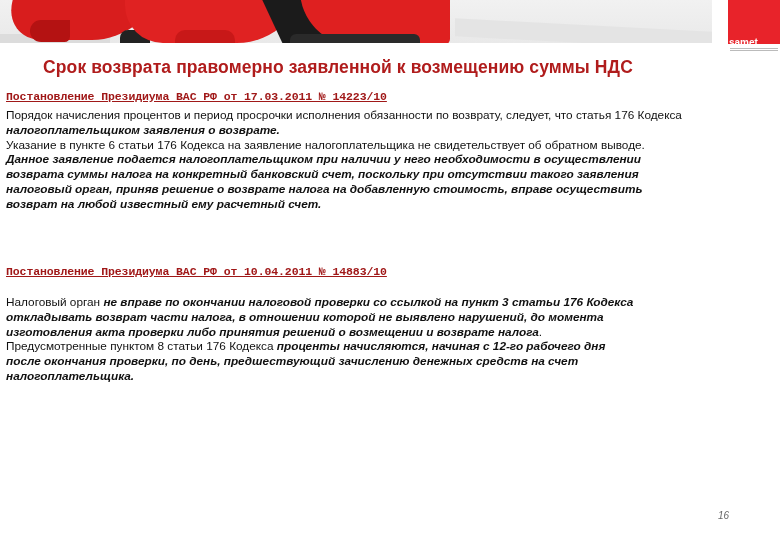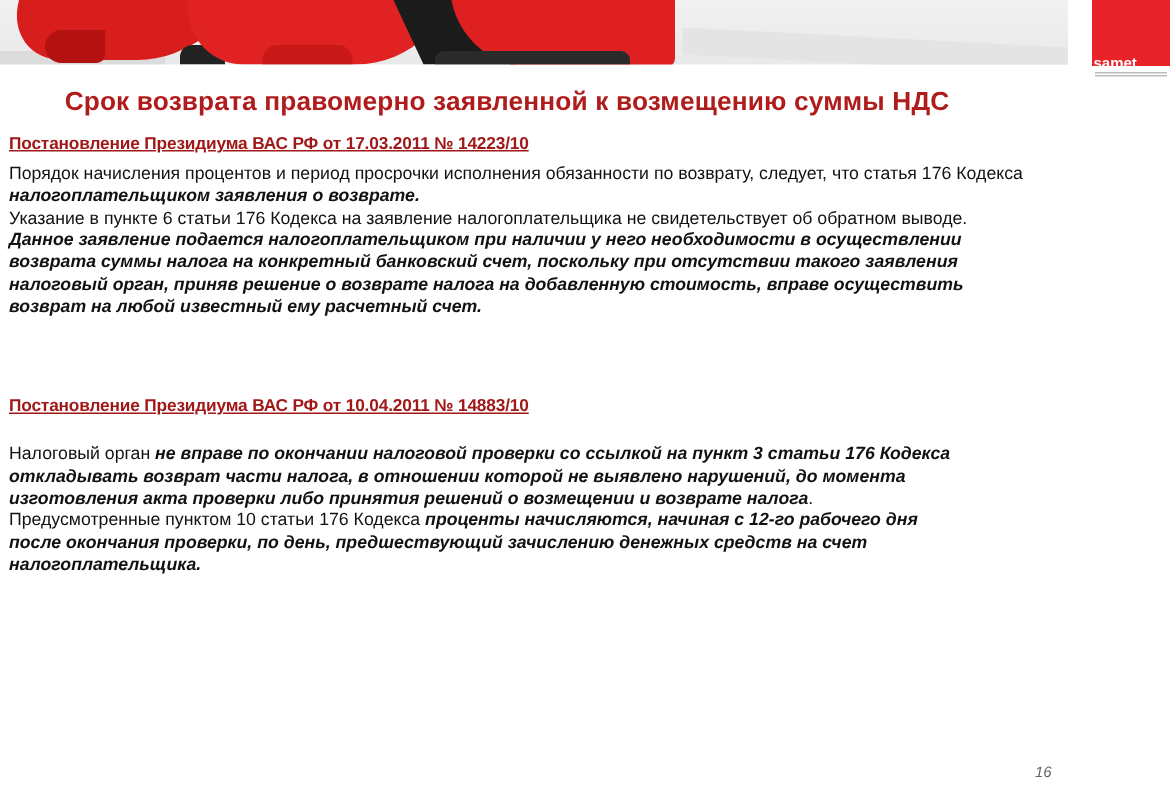--- a/index.html
+++ b/index.html
@@ -93,20 +93,21 @@
       letter-spacing: 0.1px;
     }
     .ruling {
       position: absolute;
       left: 6px;
       font-size: 11.5px;
       font-weight: bold;
       color: #a01818;
       text-decoration: underline;
       letter-spacing: -0.1px;
+      font-family: Liberation Mono, monospace;
     }
     .r1 { top: 90px; }
     .r2 { top: 265px; }
 
     .para {
       position: absolute;
       left: 6px;
       width: 772px;
       font-size: 11.8px;
       line-height: 14.8px;
@@ -115,21 +116,21 @@
     .para .bi {
       font-weight: bold;
       font-style: italic;
     }
     .p1 { top: 108px; }
     .p2 { top: 295px; }
     .p3 { top: 417px; }
 
     .pagenum {
       position: absolute;
-      left: 690px;
+      left: 718px;
       top: 510px;
       font-size: 10px;
       color: #666;
       font-style: italic;
     }
   </style>
 </head>
 <body>
 
 <div class="slide">
@@ -167,21 +168,21 @@
     <div><span class="bi">налоговый орган, приняв решение о возврате налога на добавленную стоимость, вправе осуществить</span></div>
     <div><span class="bi">возврат на любой известный ему расчетный счет.</span></div>
   </div>
 
   <div class="ruling r2">Постановление Президиума ВАС РФ от 10.04.2011 № 14883/10</div>
 
   <div class="para p2">
     <div><span>Налоговый орган </span><span class="bi">не вправе по окончании налоговой проверки со ссылкой на пункт 3 статьи 176 Кодекса</span></div>
     <div><span class="bi">откладывать возврат части налога, в отношении которой не выявлено нарушений, до момента</span></div>
     <div><span class="bi">изготовления акта проверки либо принятия решений о возмещении и возврате налога</span><span>.</span></div>
-    <div><span>Предусмотренные пунктом 10 статьи 176 Кодекса </span><span class="bi">проценты начисляются, начиная с 12-го рабочего дня</span></div>
+    <div><span>Предусмотренные пунктом 8 статьи 176 Кодекса </span><span class="bi">проценты начисляются, начиная с 12-го рабочего дня</span></div>
     <div><span class="bi">после окончания проверки, по день, предшествующий зачислению денежных средств на счет</span></div>
     <div><span class="bi">налогоплательщика.</span></div>
   </div>
 
 
   <div class="pagenum">16</div>
 
 </div>
 
 </body></html>

